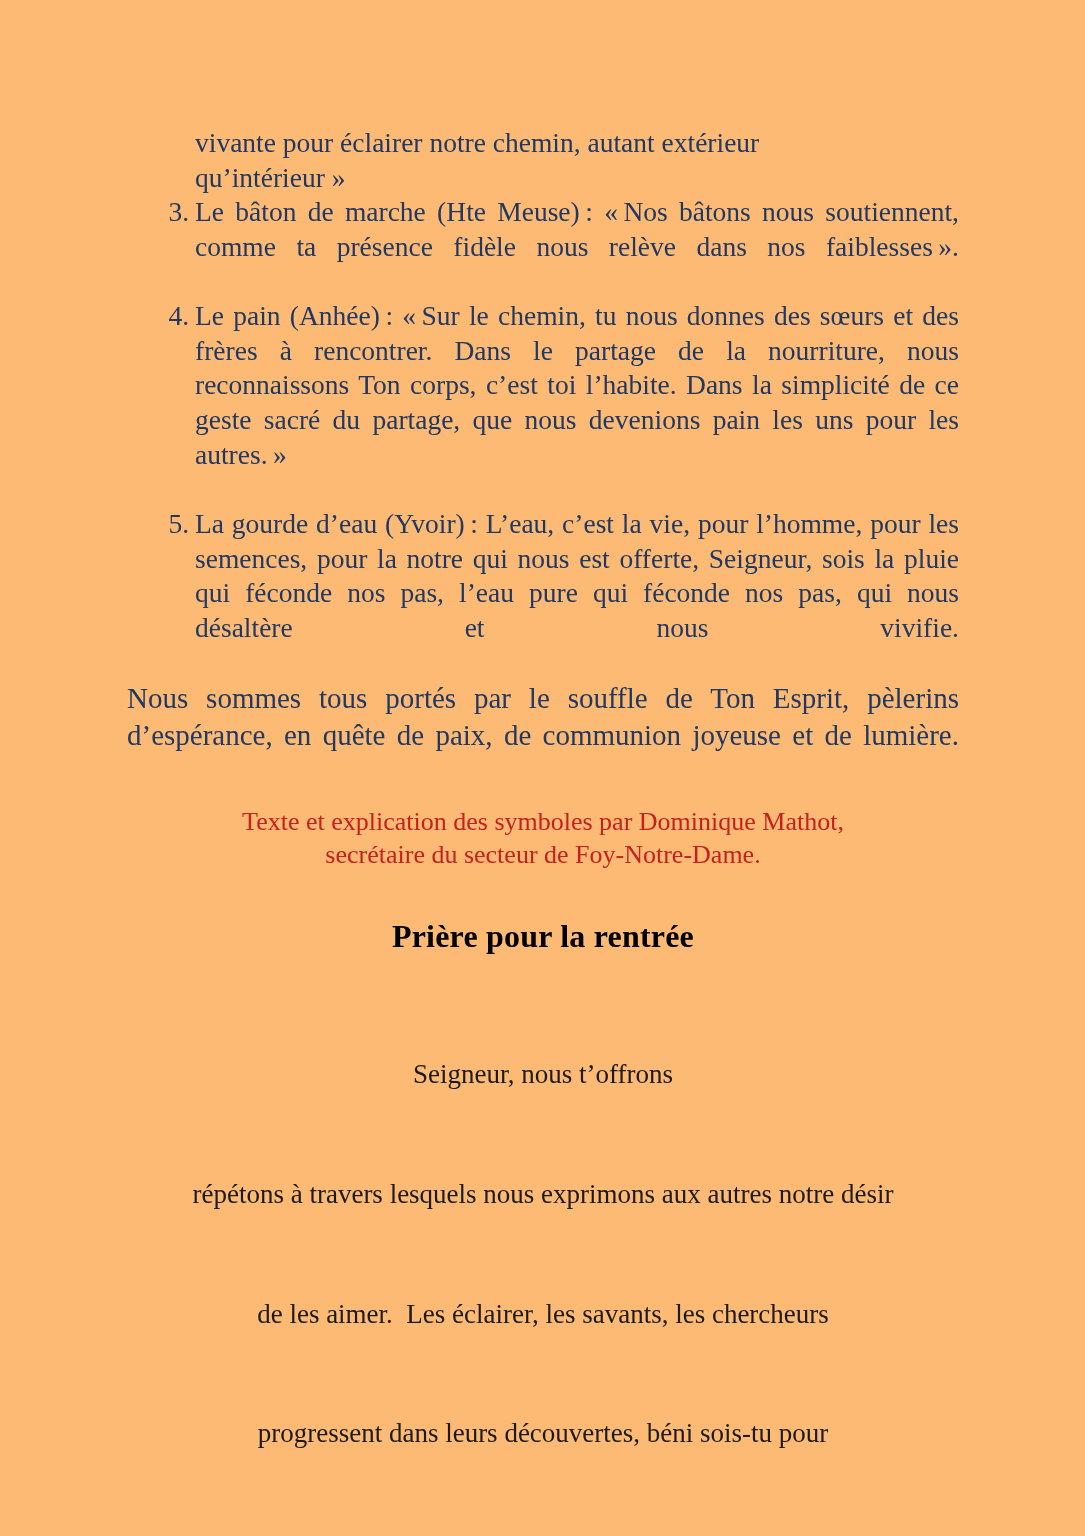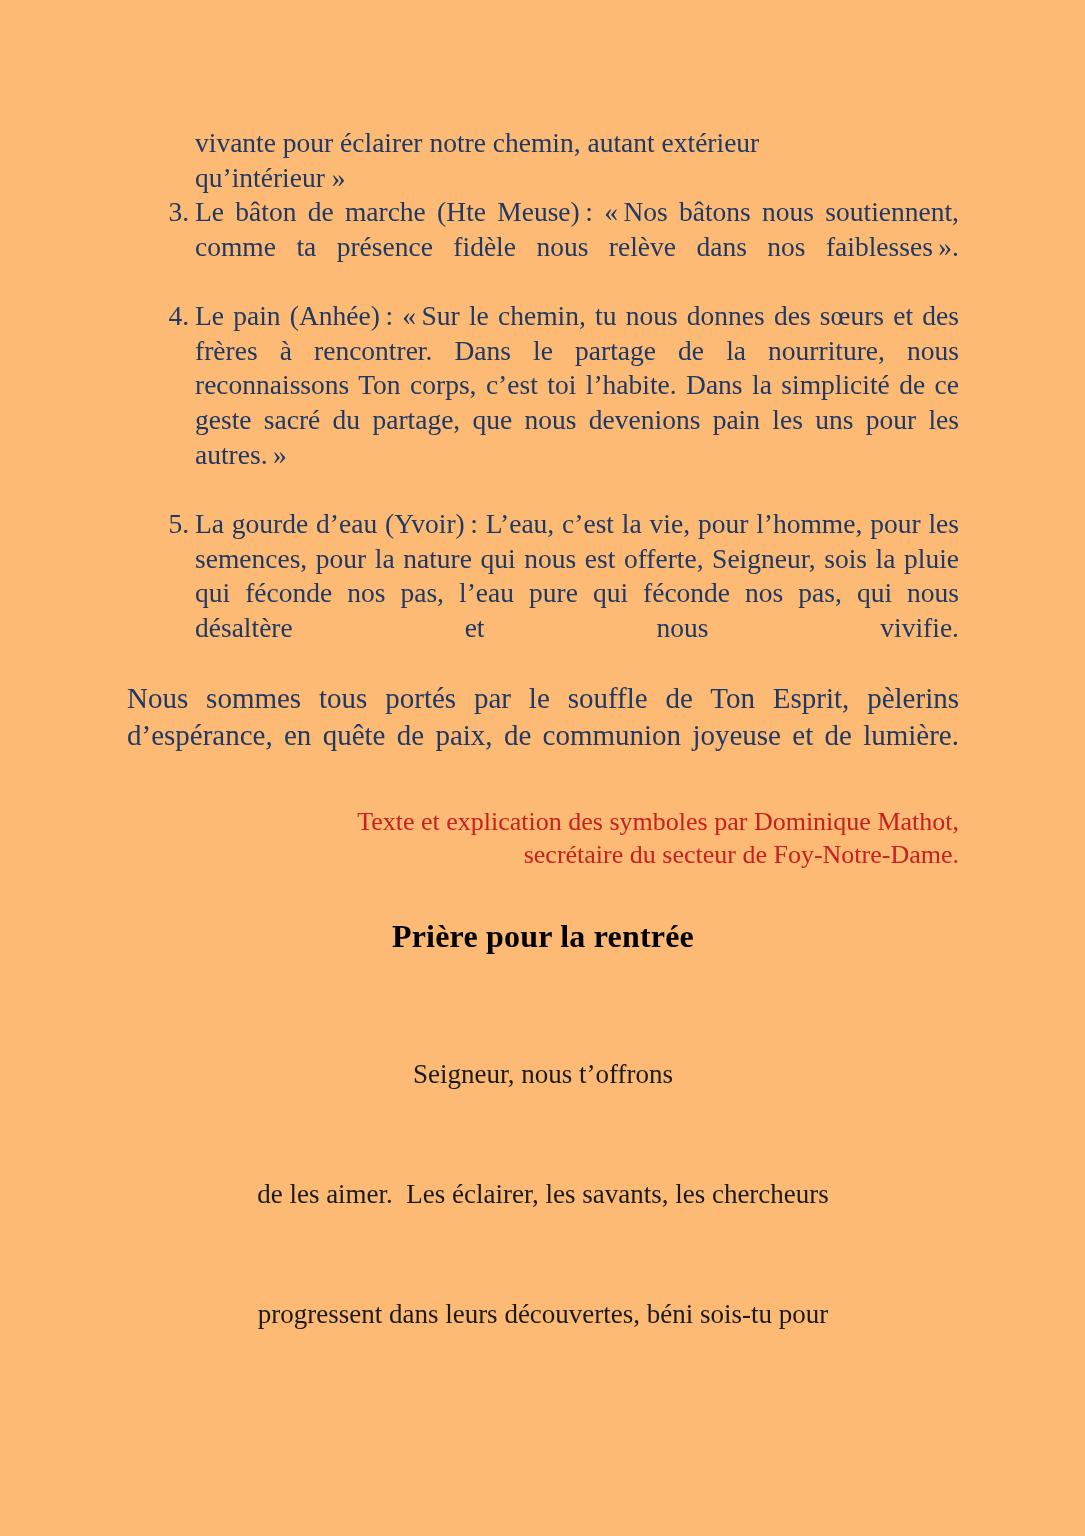--- a/index.html
+++ b/index.html
@@ -95,21 +95,21 @@
 
   
   .attribution {
     position: absolute;
     left: 127px;
     top: 805px;
     width: 832px;
     color: #c62021;
     font-size: 26px;
     line-height: 1.28;
-    text-align: right;
+    text-align: center;
   }
   .attribution .line {
     display: block;
   }
 
   
   .prayer-title {
     position: absolute;
     left: 127px;
     top: 918px;
@@ -152,37 +152,38 @@
       <li>
         <span class="marker">3.</span>
         <span class="itemtext">Le bâton de marche (Hte Meuse) : « Nos bâtons nous soutiennent, comme ta présence fidèle nous relève dans nos faiblesses ».</span>
       </li>
       <li>
         <span class="marker">4.</span>
         <span class="itemtext">Le pain (Anhée) : « Sur le chemin, tu nous donnes des sœurs et des frères à rencontrer. Dans le partage de la nourriture, nous reconnaissons Ton corps, c’est toi l’habite. Dans la simplicité de ce geste sacré du partage, que nous devenions pain les uns pour les autres. »</span>
       </li>
       <li>
         <span class="marker">5.</span>
-        <span class="itemtext">La gourde d’eau (Yvoir) : L’eau, c’est la vie, pour l’homme, pour les semences, pour la nature qui nous est offerte, Seigneur, sois la pluie qui féconde nos pas, l’eau pure qui féconde nos pas, qui nous désaltère et nous vivifie.</span>
+        <span class="itemtext">La gourde d’eau (Yvoir) : L’eau, c’est la vie, pour l’homme, pour les semences, pour la notre qui nous est offerte, Seigneur, sois la pluie qui féconde nos pas, l’eau pure qui féconde nos pas, qui nous désaltère et nous vivifie.</span>
       </li>
     </ol>
 
     <p class="para-closing">Nous sommes tous portés par le souffle de Ton Esprit, pèlerins d’espérance, en quête de paix, de communion joyeuse et de lumière.</p>
 
   </div>
 
   <div class="attribution">
     <span class="line">Texte et explication des symboles par Dominique Mathot,</span>
     <span class="line">secrétaire du secteur de Foy-Notre-Dame.</span>
   </div>
 
   <div class="prayer-title">Prière pour la rentrée</div>
 
   <div class="prayer-body">
     <span class="pline">Seigneur, nous t’offrons</span>
+    <span class="pline">répétons à travers lesquels nous exprimons aux autres notre désir</span>
     <span class="pline">de les aimer.  Les éclairer, les savants, les chercheurs</span>
     <span class="pline">progressent dans leurs découvertes, béni sois-tu pour</span>
     
     
     
     
   </div>
 
 </div>
 

